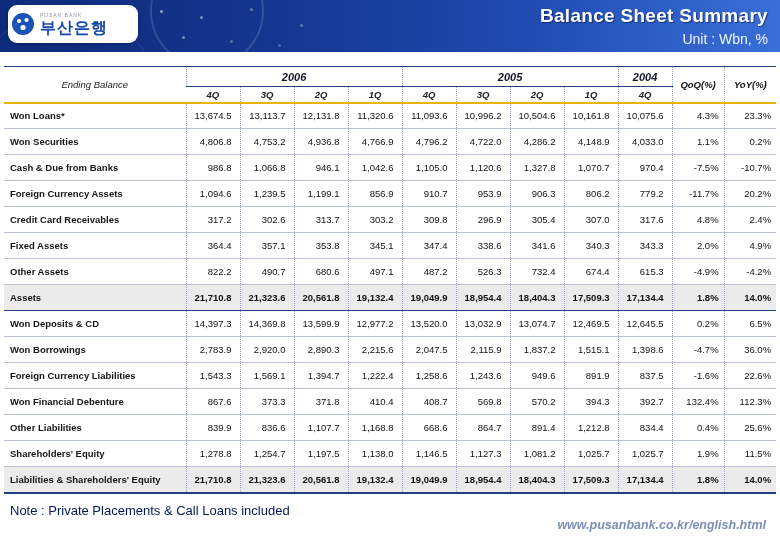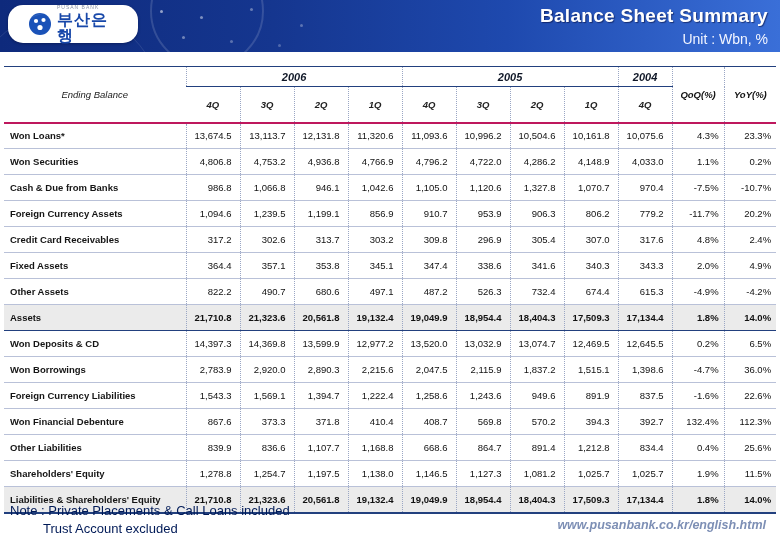--- a/index.html
+++ b/index.html
@@ -25,47 +25,47 @@
   }
   .deco-dots {
     position:absolute; left:160px; top:10px; width:3px; height:3px; border-radius:50%;
     background:rgba(255,255,255,.55);
     box-shadow: 40px 6px 0 rgba(255,255,255,.45), 90px -2px 0 rgba(255,255,255,.35),
                 140px 14px 0 rgba(255,255,255,.3), 22px 26px 0 rgba(255,255,255,.4),
                 70px 30px 0 rgba(255,255,255,.3), 118px 34px 0 rgba(255,255,255,.25);
   }
   .logo-box {
     position:absolute; left:8px; top:5px; width:130px; height:38px;
-    background:#ffffff; border-radius:15px;
+    background:#ffffff; border-radius:9px;
     box-shadow:0 1px 3px rgba(0,0,30,.35);
-    display:flex; align-items:center; gap:5px; padding:0 20px;
+    display:flex; align-items:center; gap:5px; padding:0 3px;
   }
   .logo-box svg { width:24px; height:24px; flex:0 0 auto; }
   .logo-texts { display:flex; flex-direction:column; line-height:1; }
   .logo-sub { font-size:5px; color:#8a93a5; letter-spacing:1px; margin-bottom:2px; }
   .logo-main { font-size:16px; font-weight:700; color:#1747a9; letter-spacing:1px; }
   .title-wrap { position:absolute; right:12px; top:5px; text-align:right; }
   .page-title {
     font-size:19px; font-weight:700; color:#ffffff; letter-spacing:.3px;
     text-shadow:1px 1px 1px rgba(0,0,40,.5);
   }
   .unit-label { margin-top:4px; font-size:14px; color:#f2f5ff; }
   
   .table-wrap { margin:14px 4px 0 4px; }
   table.bs {
     width:772px; border-collapse:collapse; table-layout:fixed;
     font-size:9.5px; color:#111;
   }
   .bs thead th { font-weight:700; vertical-align:middle;font-style:italic; }
   .bs .year-row th { height:20px; border-top:1px solid #22407e; }
   .bs th.year { border-bottom:1px solid #22407e; font-size:11px; color:#101828; text-align:center; }
-  .bs .quarter-row th { height:36px; text-align:center; color:#222; font-size:9.5px; }
+  .bs .quarter-row th { height:16px; text-align:center; color:#222; font-size:9.5px; }
   .bs th.corner { font-weight:400; text-align:center; color:#222; }
   .bs th.ratio { text-align:center; font-size:9.5px; color:#111; }
-  .bs th.corner, .bs th.ratio, .bs .quarter-row th { border-bottom:2px solid #be185d; }
+  .bs th.corner, .bs th.ratio, .bs .quarter-row th { border-bottom:2px solid #eab308; }
   .bs th:not(:first-child), .bs td:not(:first-child) { border-left:1px dotted #9aa6c4; }
   .bs tbody td { height:26px; border-bottom:1px solid #b9c1d8; background:#fff; }
   .bs td.rowlabel { text-align:left; padding-left:6px; font-weight:700; color:#151515; }
   .bs td.num { text-align:right; padding-right:8px; }
   .bs td.ratiocell { text-align:right; padding-right:5px; }
   .bs tr.total td { background:#ebebeb; font-weight:700; border-top:1px solid #0f172a; border-bottom:1px solid #22407e; }
   .bs tbody tr:last-child td { border-bottom:2px solid #22407e; }
   
   .note { position:absolute; left:10px; top:502px; font-size:13px; color:#001a57; line-height:1.35; }
   .note .line2 { padding-left:33px; }
@@ -338,18 +338,17 @@
             <td class="num">17,134.4</td>
             <td class="ratiocell">1.8%</td>
             <td class="ratiocell">14.0%</td>
           </tr>
         </tbody>
     </table>
   </main>
 
   <div class="note">
     <div class="line1">Note : Private Placements &amp; Call Loans included</div>
-    <div class="line2">Trust Account excluded</div>
   </div>
 
   <div class="site-url">www.pusanbank.co.kr/english.html</div>
 
 </div>
 
 </body></html>

